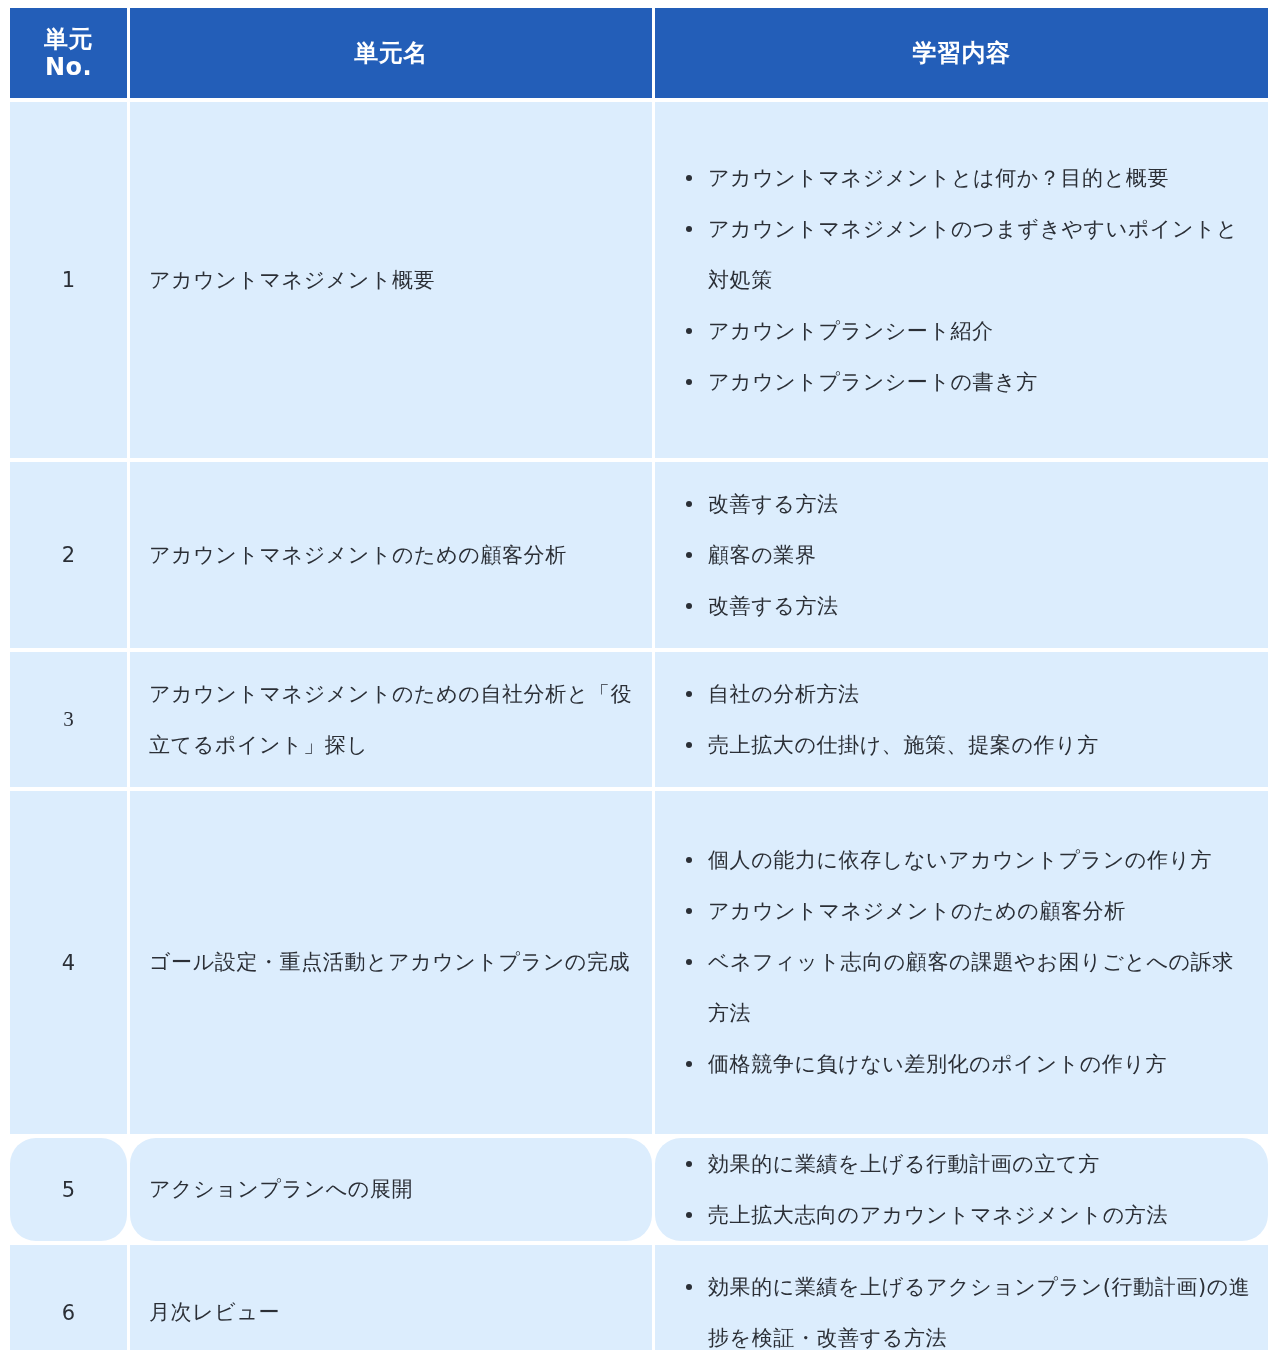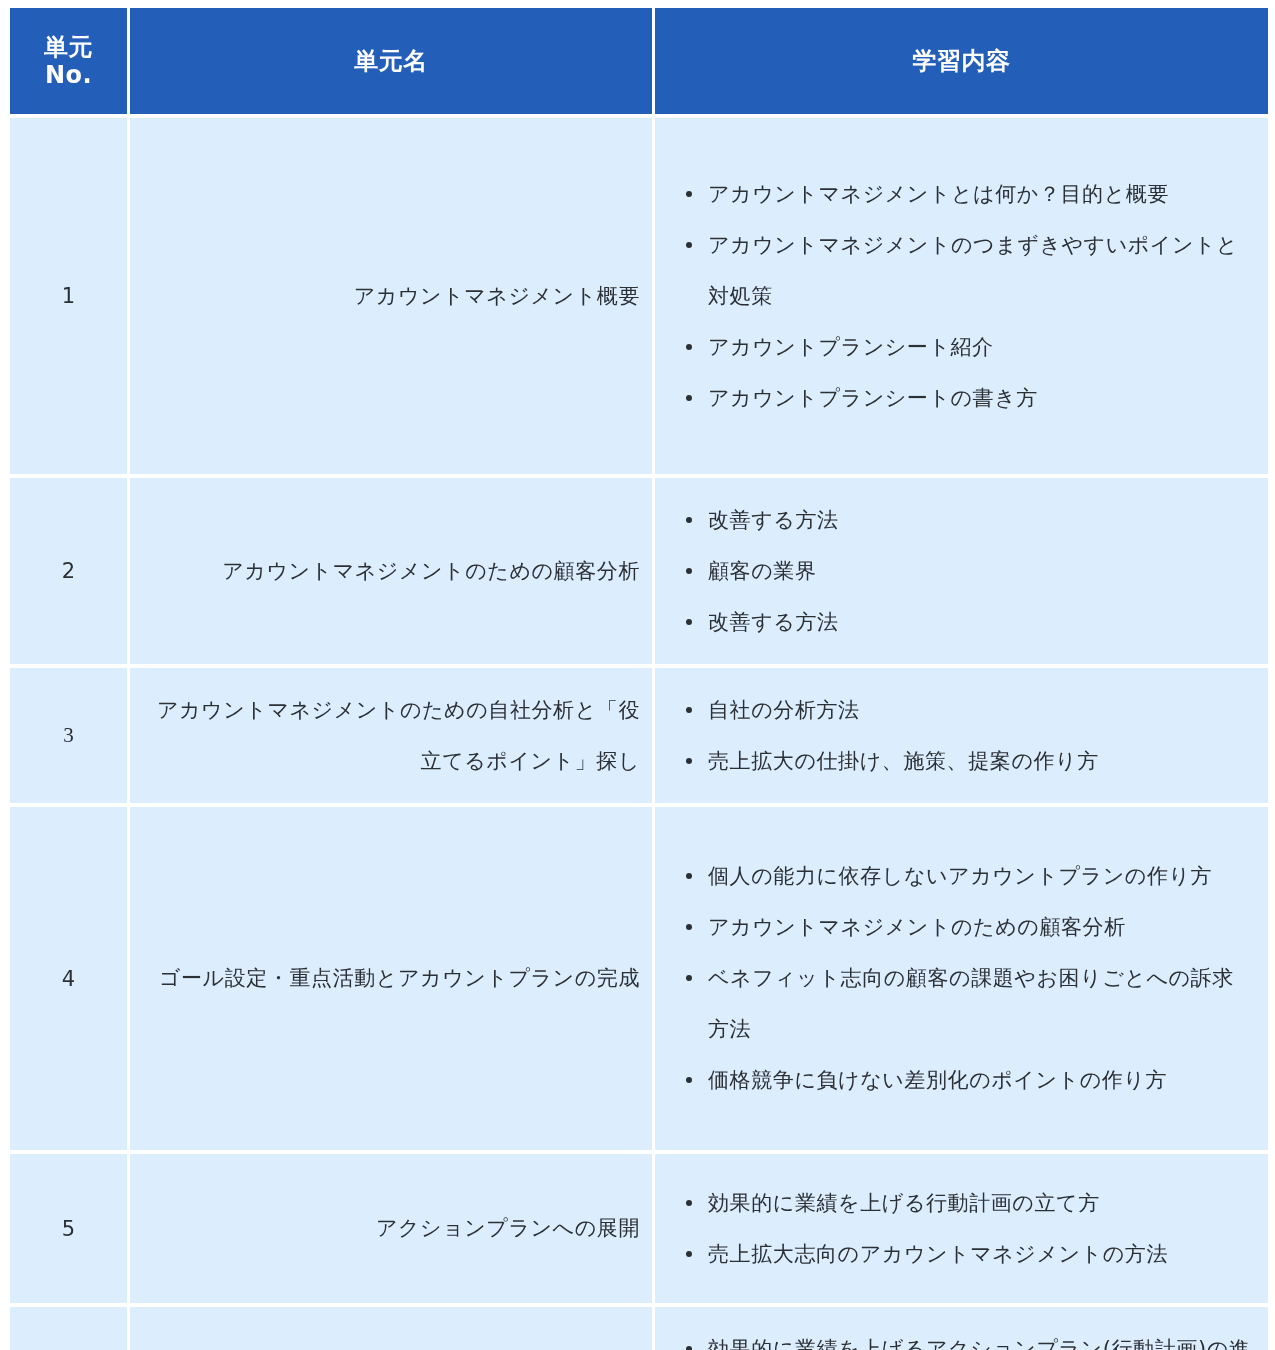--- a/index.html
+++ b/index.html
@@ -29,21 +29,21 @@
     .curriculum-table col.c-content { width: 613px; }
 
     .curriculum-table th {
       background: #235eb8;
       color: #ffffff;
       font-weight: bold;
       font-size: 24px;
       text-align: center;
       vertical-align: middle;
       height: 90px;
-      padding: 8px;
+      padding: 0;
       letter-spacing: 0.5px;
       margin-top: 10px;
     }
     .curriculum-table th.th-no {
       font-size: 24px;
       line-height: 28px;
     }
     .curriculum-table td {
       background: #dcedfd;
       vertical-align: middle;
@@ -52,21 +52,20 @@
     }
     .cell-no {
       text-align: center;
       font-size: 23px;
     }
     .cell-name {
       padding-left: 19px !important;
       padding-right: 12px !important;
       line-height: 51px;
       letter-spacing: 0.6px;
-      text-align: right;
     }
     .cell-content {
       padding: 0 14px 0 0 !important;
     }
     .content-list {
       list-style: none;
       margin: 0;
       padding: 0 0 0 53px;
     }
     .content-list li {
@@ -80,21 +79,21 @@
       top: 22px;
       width: 6px;
       height: 6px;
       border-radius: 50%;
       background: #2b2f36;
     }
     tr.row-1 td { height: 356px; }
     tr.row-2 td { height: 186px; }
     tr.row-3 td { height: 135px; font-family: Liberation Serif, serif; }
     tr.row-4 td { height: 343px; }
-    tr.row-5 td { height: 149px; }
+    tr.row-5 td { height: 103px; border-radius: 26px; }
     tr.row-6 td { height: 135px; }
   </style>
 </head>
 <body>
 
 <table class="curriculum-table">
   <colgroup>
     <col class="c-no">
     <col class="c-name">
     <col class="c-content">

